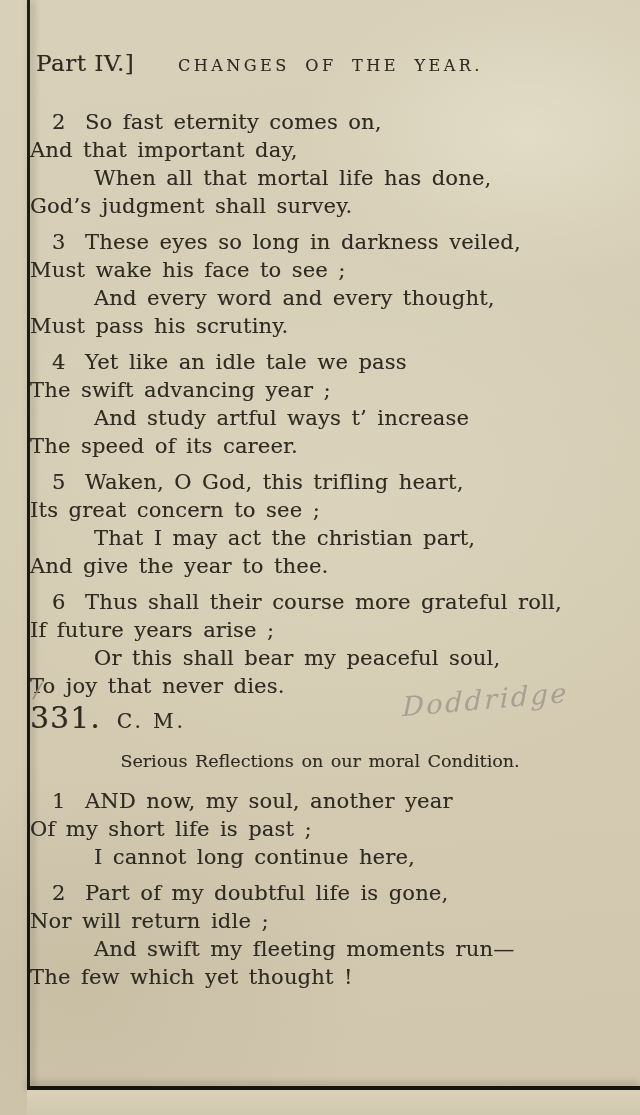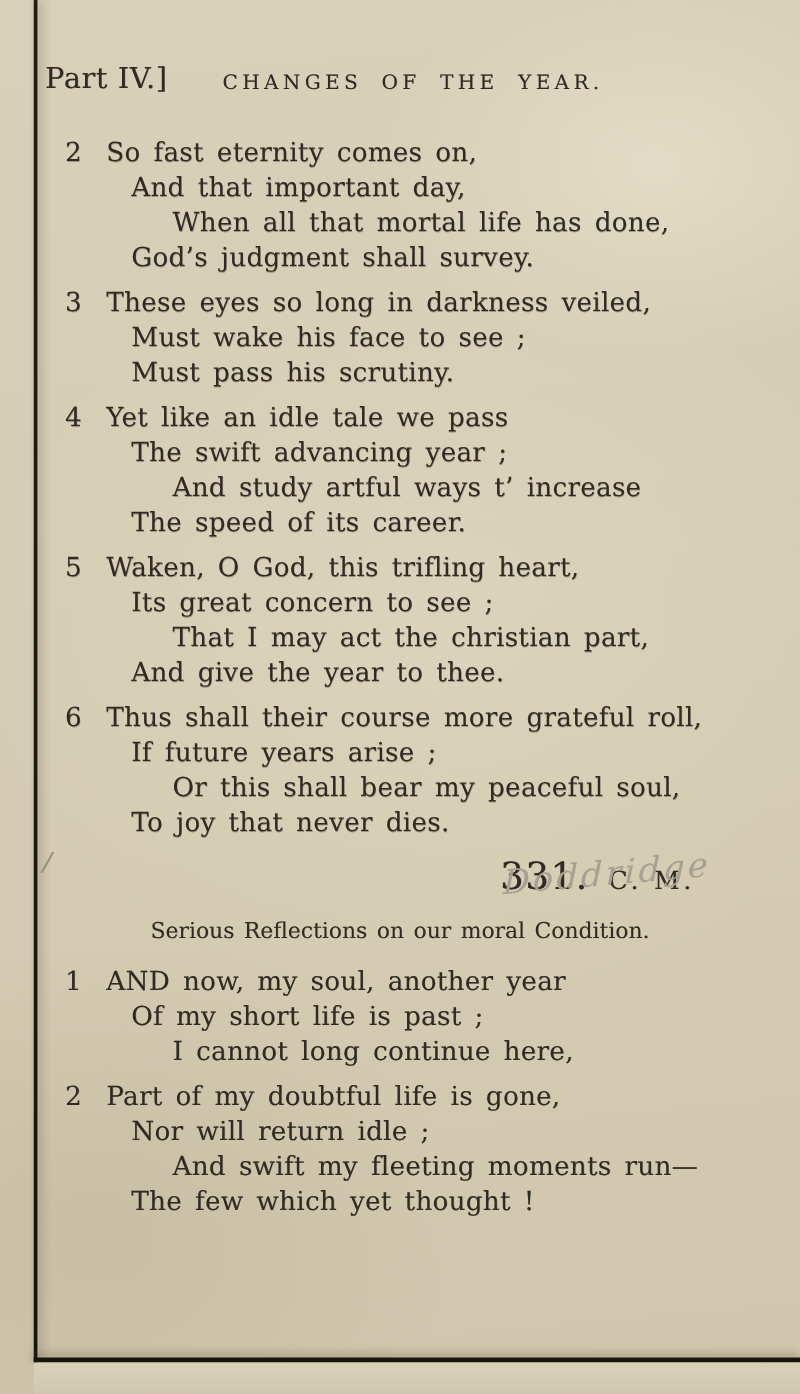--- a/index.html
+++ b/index.html
@@ -45,24 +45,24 @@
   .verses { margin-top: 26px; }
   .verses-331 { margin-top: 16px; }
   .verse + .verse { margin-top: 8px; }
   .vline {
     font-size: 21px; line-height: 28px; white-space: nowrap;
     word-spacing: 3.5px; letter-spacing: 0.2px;
     text-shadow: 0.3px 0.3px 0 rgba(47,43,35,0.35);
   }
   .l1 { position: relative; padding-left: 55px; }
   .vnum { position: absolute; left: 22px; }
-  .l2, .l4 { padding-left: 75px; }
-  .l3 { padding-left: 64px; margin-left: 44px; }
+  .l2, .l4 { }
+  .l3 { padding-left: 64px; }
 
-  .hymn-heading { margin-top: 12px; text-align: right; padding-right: 78px;
+  .hymn-heading { margin-top: 0; text-align: left; padding-right: 78px;
     text-shadow: 0.4px 0.4px 0 rgba(47,43,35,0.35); }
   .hymn-number { font-size: 30px; letter-spacing: 1px; }
   .hymn-meter { font-size: 20px; margin-left: 16px; letter-spacing: 3px; }
 
   .subtitle { margin-top: 16px; text-align: center; padding-right: 60px;
     font-size: 17.5px; word-spacing: 2px; text-shadow: 0.3px 0.3px 0 rgba(47,43,35,0.30); padding-left: 36px; }
 
   .annotation {
     position: absolute; left: 402px; top: 684px;
     font-size: 27px; font-style: italic; color: #a7a093;
@@ -100,20 +100,21 @@
         <div class="vline l3">When all that mortal life has done,</div>
         <div class="vline l4">God’s judgment shall survey.</div>
       </div>
 
       <div class="verse">
         <div class="vline l1">
           <span class="vnum">3</span>
           <span>These eyes so long in darkness veiled,</span>
         </div>
         <div class="vline l2">Must wake his face to see ;</div>
+        <div class="vline l3">And every word and every thought,</div>
         <div class="vline l4">Must pass his scrutiny.</div>
       </div>
 
       <div class="verse">
         <div class="vline l1">
           <span class="vnum">4</span>
           <span>Yet like an idle tale we pass</span>
         </div>
         <div class="vline l2">The swift advancing year ;</div>
         <div class="vline l3">And study artful ways t’ increase</div>

